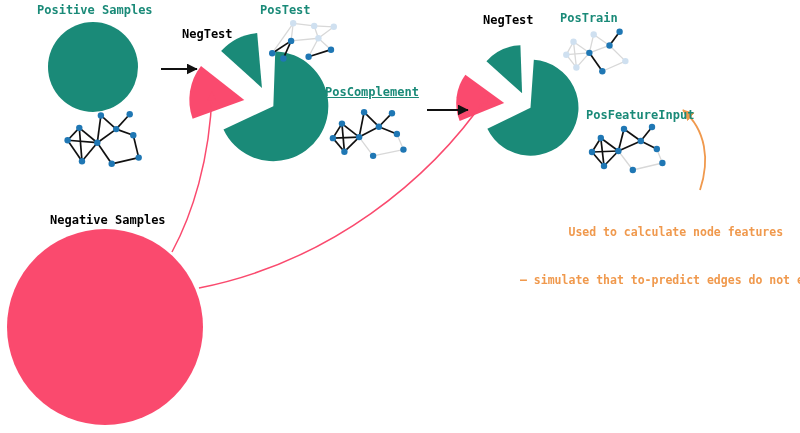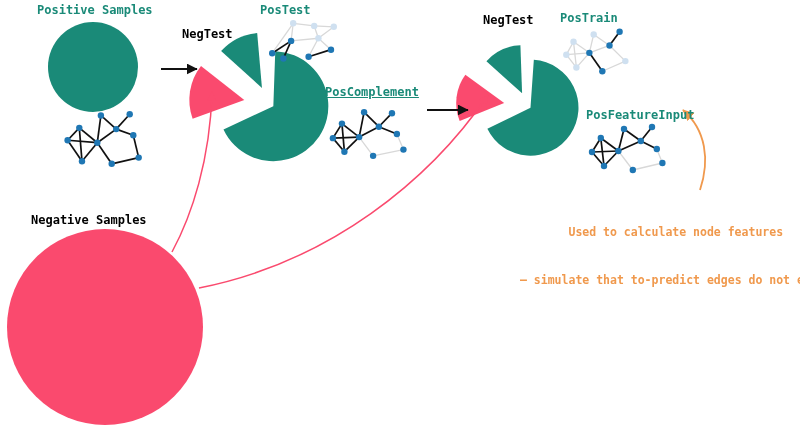--- a/index.html
+++ b/index.html
@@ -206,21 +206,21 @@
         <circle cx="640.8" cy="141" r="3.2" fill="#1F77B4"></circle>
         <circle cx="652" cy="127" r="3.2" fill="#1F77B4"></circle>
         <circle cx="656.8" cy="149" r="3.2" fill="#1F77B4"></circle>
         <circle cx="662.4" cy="163" r="3.2" fill="#1F77B4"></circle>
       </g>
     </g>
 </svg>
 
 <div id="layer-labels">
     <div class="lbl lbl-teal" style="left: 37px; top: 3px;">Positive Samples</div>
-    <div class="lbl lbl-pink" style="left: 31px; top: 213px;">Negative Samples</div>
+    <div class="lbl lbl-pink" style="left: 50px; top: 213px;">Negative Samples</div>
     <div class="lbl lbl-pink" style="left: 182px; top: 27px;">NegTest</div>
     <div class="lbl lbl-teal" style="left: 260px; top: 3px;">PosTest</div>
     <div class="lbl lbl-teal" style="left: 325px; top: 85px; text-decoration: underline;">PosComplement</div>
     <div class="lbl lbl-pink" style="left: 483px; top: 13px;">NegTest</div>
     <div class="lbl lbl-teal" style="left: 560px; top: 11px;">PosTrain</div>
     <div class="lbl lbl-teal" style="left: 586px; top: 108px;">PosFeatureInput</div>
   </div>
 
 <div class="note" id="feature-note" style="left: 520px; top: 192px;">
   <div>Used to calculate node features</div>

